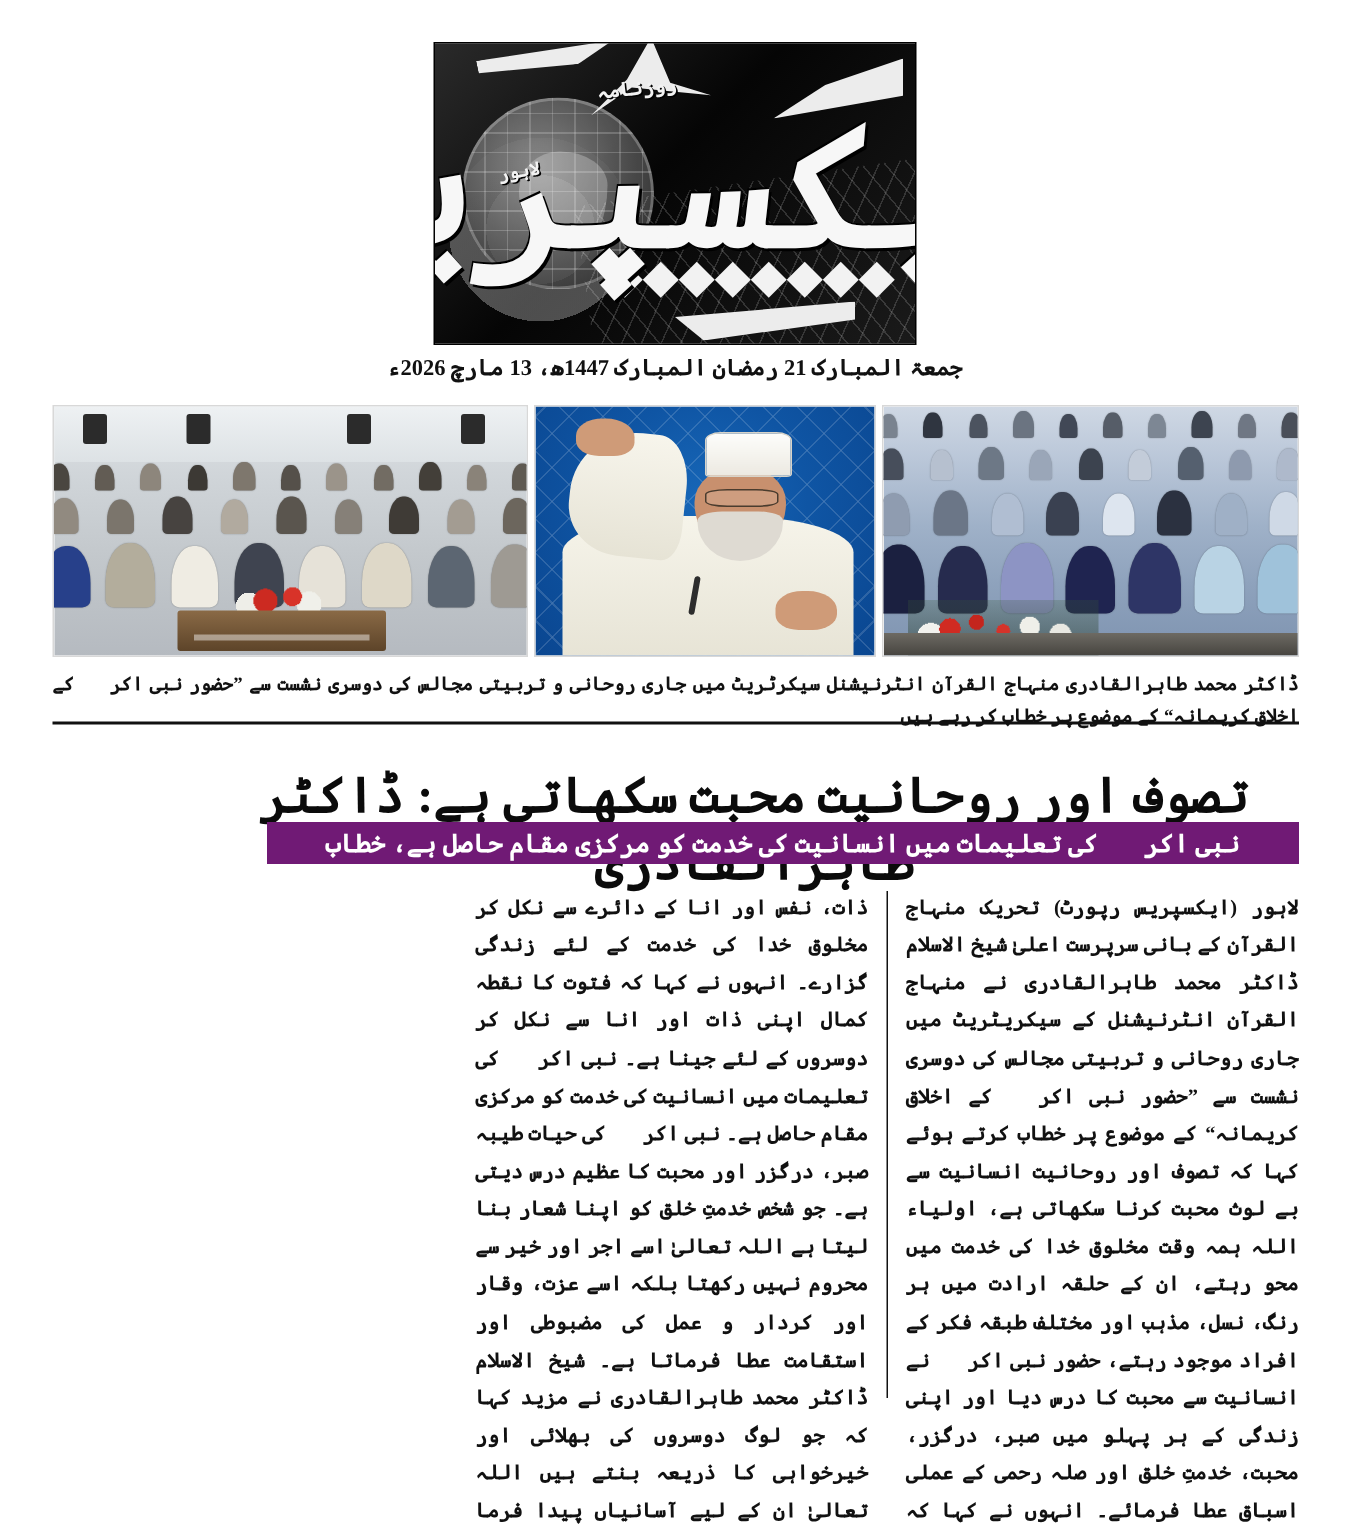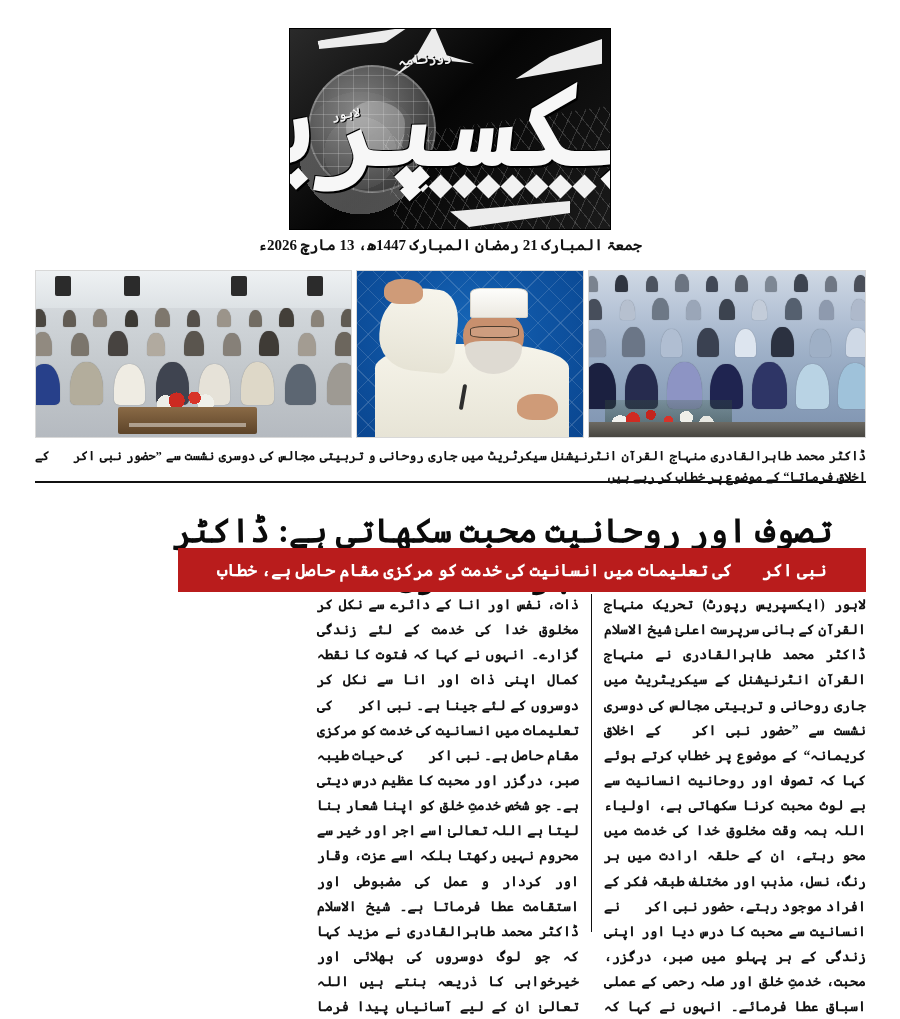--- a/index.html
+++ b/index.html
@@ -330,22 +330,22 @@
     line-height: 1.35;
     color: #0b0b0b;
     letter-spacing: -0.5px;
   }
 
   .subbar {
     position: absolute;
     top: 548px;
     left: 178px;
     width: 688px;
-    height: 44px;
-    background: #b91c1c;
+    height: 28px;
+    background: #701a75;
     color: #fff;
     display: flex;
     align-items: center;
     justify-content: center;
     font-size: 17px;
     font-weight: 700;
     letter-spacing: -0.2px;
   }
 
   
@@ -524,21 +524,21 @@
           <span style="width:31px;height:41px;background:#efece3"></span>
           <span style="width:33px;height:43px;background:#b3ad9c"></span>
           <span style="width:31px;height:41px;background:#27408a"></span>
         </div>
         <div class="men-flowers"></div>
         <div class="table"></div>
       </div>
     </div>
   </div>
 
-  <div class="caption">ڈاکٹر محمد طاہرالقادری منہاج القرآن انٹرنیشنل سیکرٹریٹ میں جاری روحانی و تربیتی مجالس کی دوسری نشست سے ”حضور نبی اکرمؐ کے اخلاق فرماتا“ کے موضوع پر خطاب کر رہے ہیں</div>
+  <div class="caption">ڈاکٹر محمد طاہرالقادری منہاج القرآن انٹرنیشنل سیکرٹریٹ میں جاری روحانی و تربیتی مجالس کی دوسری نشست سے ”حضور نبی اکرمؐ کے اخلاق کریمانہ“ کے موضوع پر خطاب کر رہے ہیں</div>
   <div class="rule-thin rule-under-caption"></div>
 
   <h1 class="headline">تصوف اور روحانیت محبت سکھاتی ہے: ڈاکٹر طاہرالقادری</h1>
 
   <div class="subbar">
     <span>نبی اکرمؐ کی تعلیمات میں انسانیت کی خدمت کو مرکزی مقام حاصل ہے، خطاب</span>
   </div>
 
   <div class="body-cols">
     <div class="col right-col">

